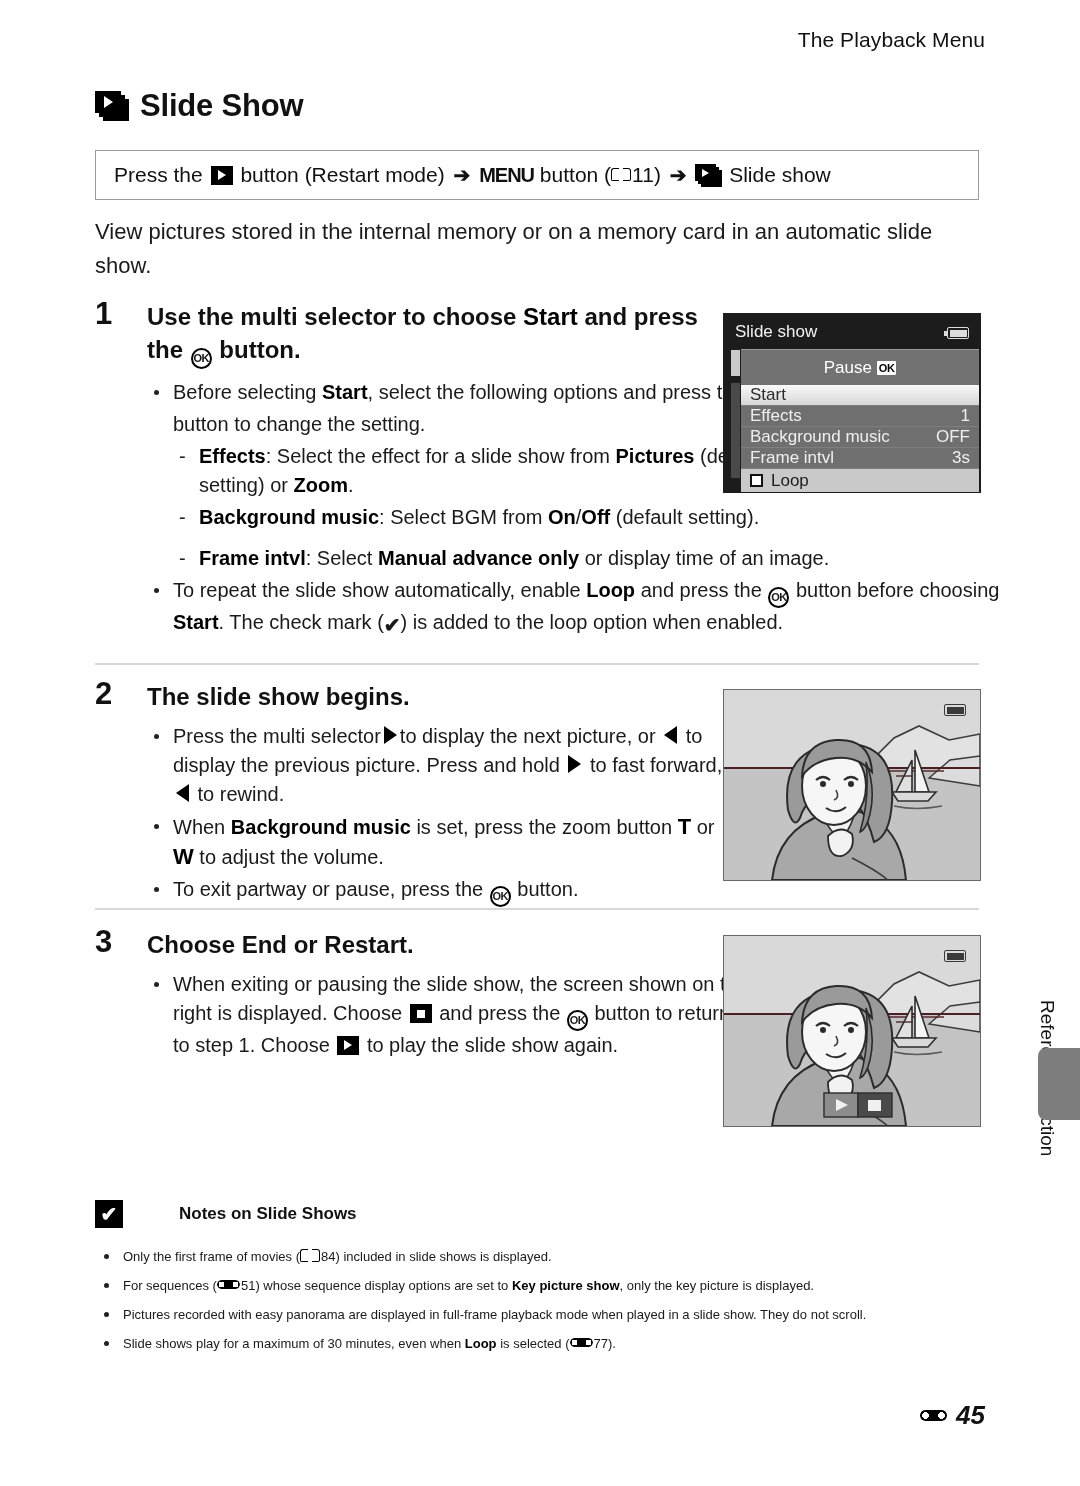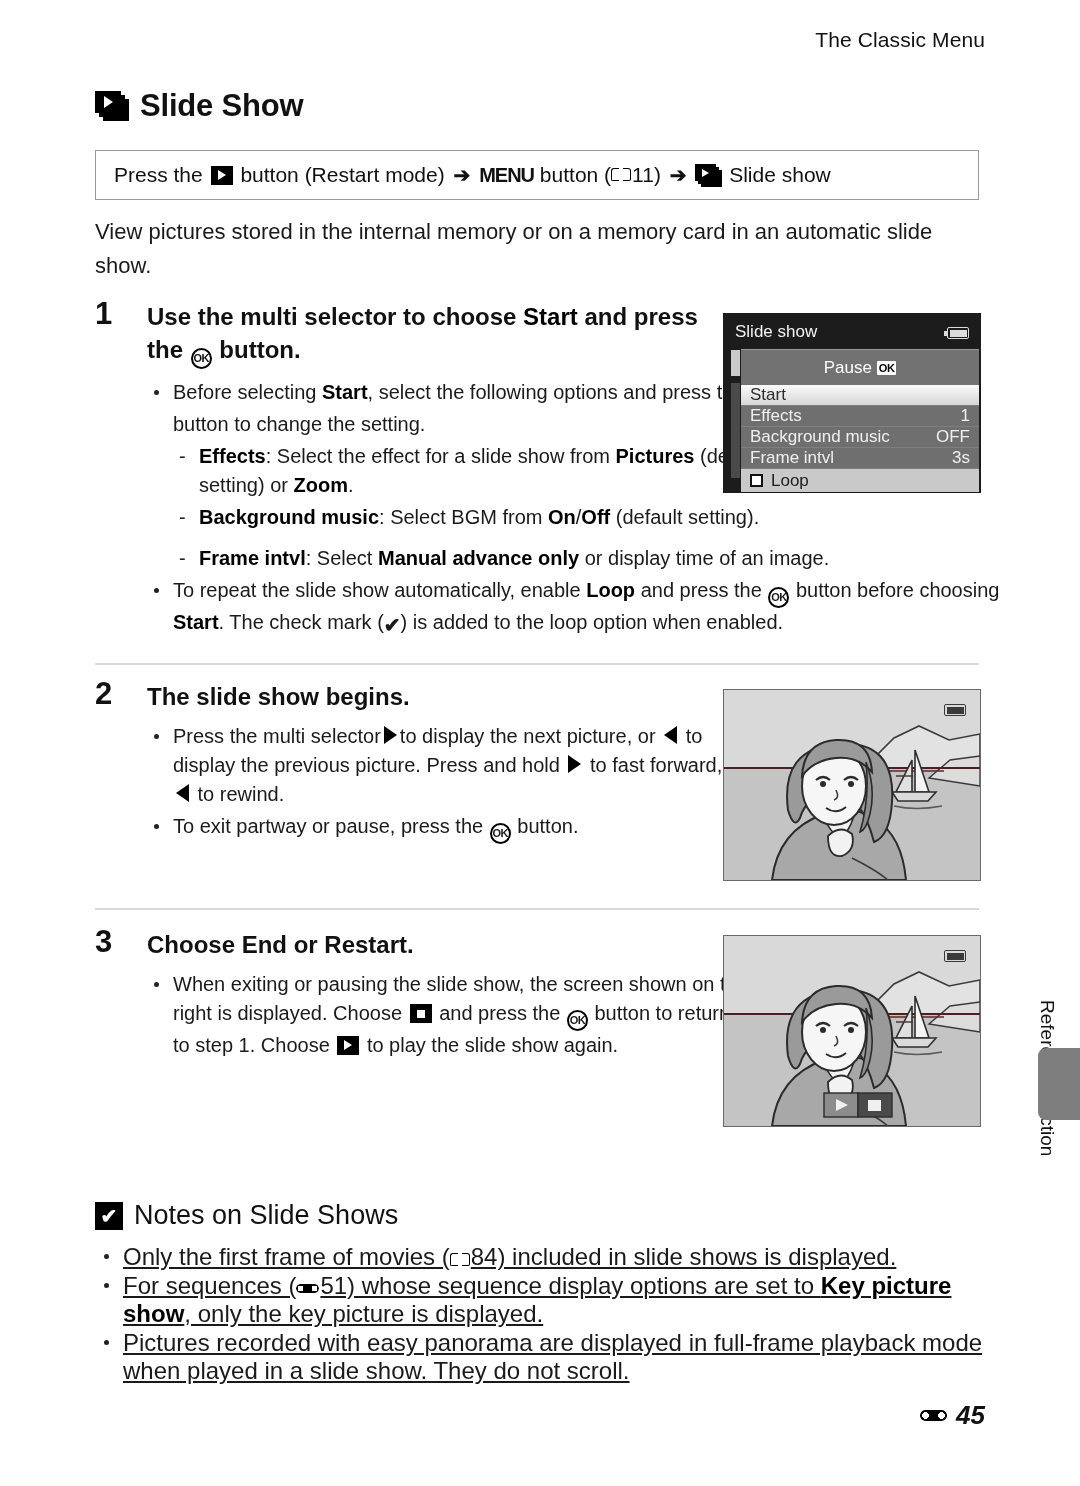--- a/index.html
+++ b/index.html
@@ -227,27 +227,27 @@
   
   .notes-head{
     position:absolute;left:95px;top:1200px;
     display:flex;align-items:center;gap:11px;
   }
   .warn-ico{
     width:28px;height:28px;background:#000;position:relative;
     display:flex;align-items:center;justify-content:center;
   }
   .warn-ico span{color:#fff;font-size:20px;font-weight:bold;line-height:1;}
-  .notes-title{font-size:27px;font-weight:normal;}
+  .notes-title{font-size:17px;font-weight:bold;margin-left:45px;}
   .notes-list{
     position:absolute;left:95px;top:1243px;width:890px;
   }
   .nb{
     position:relative;padding-left:28px;
-    font-size:24px;line-height:28px;color:#1a1a1a;margin-bottom:1px;text-decoration:underline;
+    font-size:13px;line-height:28px;color:#1a1a1a;margin-bottom:1px;
   }
   .nb:before{
     content:"";position:absolute;left:9px;top:11px;
     width:5px;height:5px;border-radius:50%;background:#222;
   }
 
   
   .footer{
     position:absolute;right:95px;bottom:55px;
     font-size:26px;font-weight:bold;font-style:italic;
@@ -259,21 +259,21 @@
           radial-gradient(circle 3.5px at 21.5px 5.5px,transparent 99%,#000 100%);
     mask:radial-gradient(circle 3.5px at 5.5px 5.5px,transparent 99%,#000 100%),
          radial-gradient(circle 3.5px at 21.5px 5.5px,transparent 99%,#000 100%);
     -webkit-mask-composite:source-in;mask-composite:intersect;}
 </style>
 </head>
 <body>
 
 <div class="page">
 
-  <div class="running-header">The Classic Menu</div>
+  <div class="running-header">The Playback Menu</div>
 
   <div class="title-row">
     <span class="ico-slides" style="width:34px;height:30px;">
       <span class="pane" style="left:8px;top:8px;width:26px;height:22px;"></span>
       <span class="pane" style="left:4px;top:4px;width:26px;height:22px;"></span>
       <span class="front" style="left:0;top:0;width:26px;height:22px;position:absolute;">
         <span class="tri" style="border-width:6px 0 6px 9px;"></span>
       </span>
     </span>
     <span class="title-text">Slide Show</span>
@@ -365,20 +365,23 @@
   </div>
 
   <div class="rule" style="top:663px;"></div>
 
   <div class="step" style="left:95px;top:680px;width:620px;">
     <div class="num">2</div>
     <div class="head">The slide show begins.</div>
     <div class="bullets" style="width:600px;">
       <div class="bl" style="width:575px;">
         Press the multi selector<span class="tri-r"></span>to display the next picture, or <span class="tri-l"></span> to display the previous picture. Press and hold <span class="tri-r"></span> to fast forward, or <span class="tri-l"></span> to rewind.
+      </div>
+      <div class="bl" style="width:560px;">
+        When <b>Background music</b> is set, press the zoom button <b style="font-size:22px;">T</b> or <b style="font-size:22px;">W</b> to adjust the volume.
       </div>
       <div class="bl" style="width:575px;">
         To exit partway or pause, press the <span class="ok-btn">OK</span> button.
       </div>
     </div>
   </div>
 
   <div class="photo" style="left:723px;top:689px;">
     <svg viewBox="0 0 256 190" width="256" height="190">
       <rect x="0" y="0" width="256" height="190" fill="#cfcfcf"></rect>
@@ -494,20 +497,23 @@
   <div class="notes-list">
     <div class="nb">
       Only the first frame of movies (<span class="book"></span>84) included in slide shows is displayed.
     </div>
     <div class="nb">
       For sequences (<span class="dumb"></span>51) whose sequence display options are set to <b>Key picture show</b>, only the key picture is displayed.
     </div>
     <div class="nb">
       Pictures recorded with easy panorama are displayed in  full-frame playback mode when played in a slide show. They do not scroll.
     </div>
+    <div class="nb">
+      Slide shows play for a maximum of 30 minutes, even when <b>Loop</b> is selected (<span class="dumb"></span>77).
+    </div>
   </div>
 
   <div class="footer">
     <span class="dumb"></span>
     <span>45</span>
   </div>
 
 </div>
 
 </body></html>

